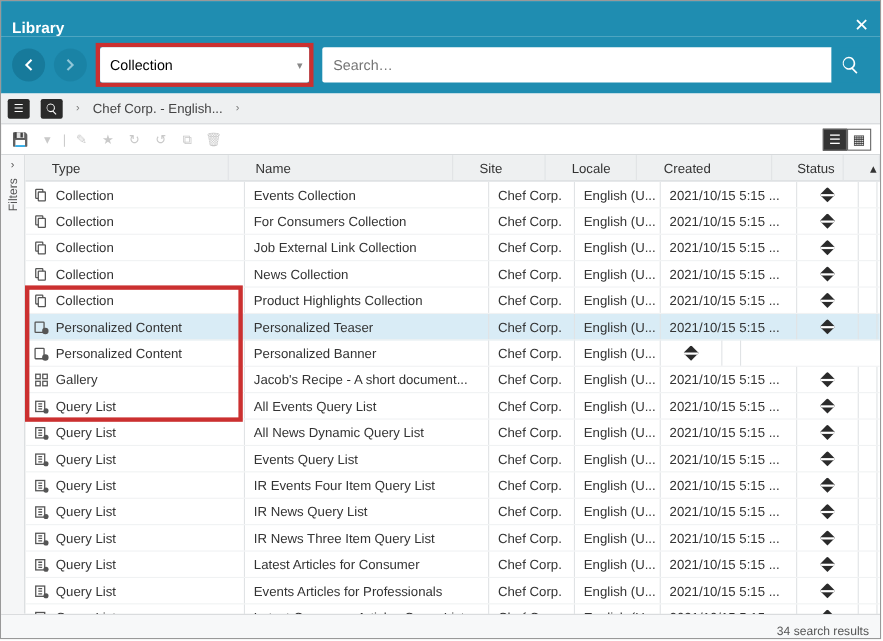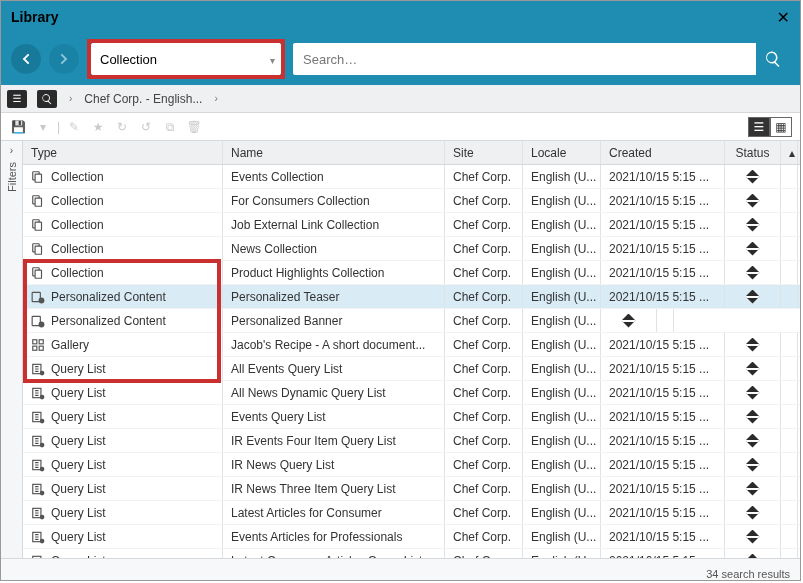--- a/index.html
+++ b/index.html
@@ -1,18 +1,18 @@
 <!DOCTYPE html>
 <html><head>
 <meta charset="utf-8">
 <style>
   * { box-sizing: border-box; margin: 0; padding: 0; }
   html, body { width: 803px; height: 583px; font-family: Arial, Helvetica, sans-serif; font-size: 12px; overflow: hidden; }
   .window { width: 801px; height: 581px; border: 1px solid #999; display: flex; flex-direction: column; background: #fff; }
-  .titlebar { background: #1f8db1; color: #000000; display: flex; align-items: center; padding: 0 10px; height: 32px; font-size: 14px; font-weight: bold; }
+  .titlebar { background: #1f8db1; color: #ffffff; display: flex; align-items: flex-end; padding: 0 10px; height: 32px; font-size: 14px; font-weight: bold; }
   .titlebar .spacer { flex: 1; }
   .titlebar .close { font-size: 16px; cursor: pointer; font-weight: normal; }
   .toolbar1 { background: #1f8db1; padding: 6px 10px; display: flex; align-items: center; gap: 8px; }
   .navbtn { width: 30px; height: 30px; border-radius: 50%; background: #177a9b; display: flex; align-items: center; justify-content: center; color: #fff; cursor: pointer; }
   .navbtn.disabled { opacity: .5; cursor: default; }
   .navbtn svg { width: 16px; height: 16px; fill: #fff; }
   .dropdown { position: relative; height: 32px; }
   .dropdown input { width: 190px; height: 32px; border: 1px solid #fff; background: #fff; padding: 0 20px 0 8px; font-size: 13px; outline: none; border-radius: 2px; }
   .dropdown .chev { position: absolute; right: 6px; top: 50%; transform: translateY(-50%); color: #888; font-size: 10px; pointer-events: none; }
   .hl-red { border: 4px solid #cb3030; padding: 0; border-radius: 0; }
@@ -31,21 +31,21 @@
   .content-toolbar .spacer { flex: 1; }
   .view-btns { display: flex; }
   .view-btn { width: 22px; height: 20px; border: 1px solid #666; display: flex; align-items: center; justify-content: center; background: #333; color: #fff; }
   .body-row { flex: 1; display: flex; overflow: hidden; position: relative; }
   .filters-tab { width: 22px; background: #f5f6f7; border-right: 1px solid #d6d9db; display: flex; flex-direction: column; align-items: center; padding-top: 4px; color: #555; }
   .filters-tab .chevr { font-size: 10px; margin-bottom: 6px; }
   .filters-tab .vtext { writing-mode: vertical-rl; transform: rotate(180deg); font-size: 11px; color: #555; }
   .grid-wrap { flex: 1; overflow: hidden; display: flex; flex-direction: column; }
   .grid-head { display: flex; background: #eef0f1; border-bottom: 1px solid #d6d9db; height: 24px; align-items: stretch; }
   .grid-head > div, .grid-row > div { padding: 0 8px; display: flex; align-items: center; border-right: 1px solid #e0e3e5; overflow: hidden; white-space: nowrap; text-overflow: ellipsis; color: #333; }
-  .grid-head > div { font-weight: normal; color: #333; }
+  .grid-head > div { font-weight: normal; color: #333; margin-left: 16px; }
   .col-type { width: 200px; }
   .col-name { width: 222px; }
   .col-site { width: 78px; }
   .col-locale { width: 78px; }
   .col-created { width: 124px; }
   .col-status { width: 56px; justify-content: center; }
   .grid-body { flex: 1; overflow-y: auto; position: relative; }
   .grid-row { display: flex; height: 24px; align-items: stretch; border-bottom: 1px solid #f0f2f3; }
   .grid-row.sel { background: #d9ecf6; }
   .type-ico { width: 14px; height: 14px; margin-right: 6px; display: inline-flex; align-items: center; justify-content: center; color: #555; flex-shrink: 0; }

